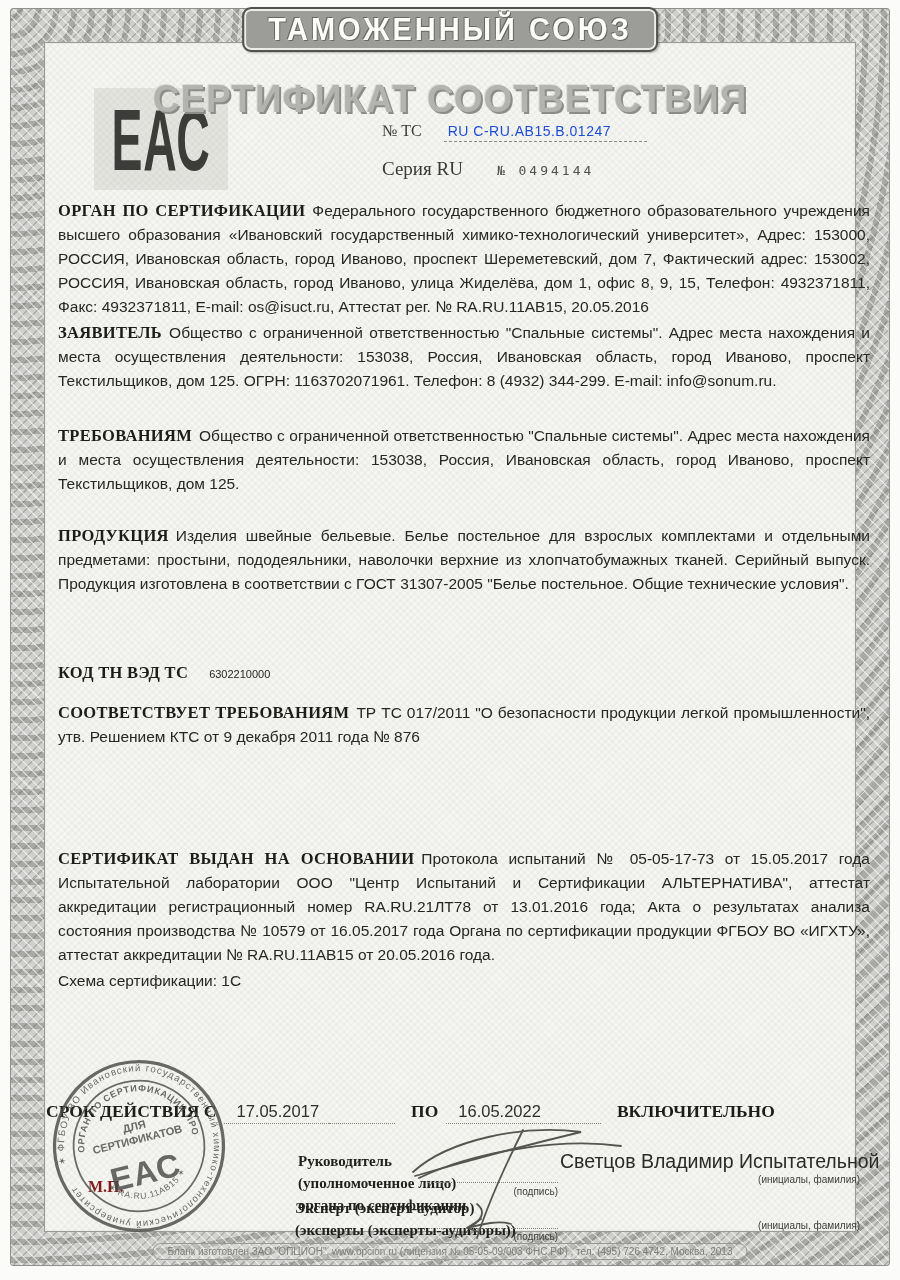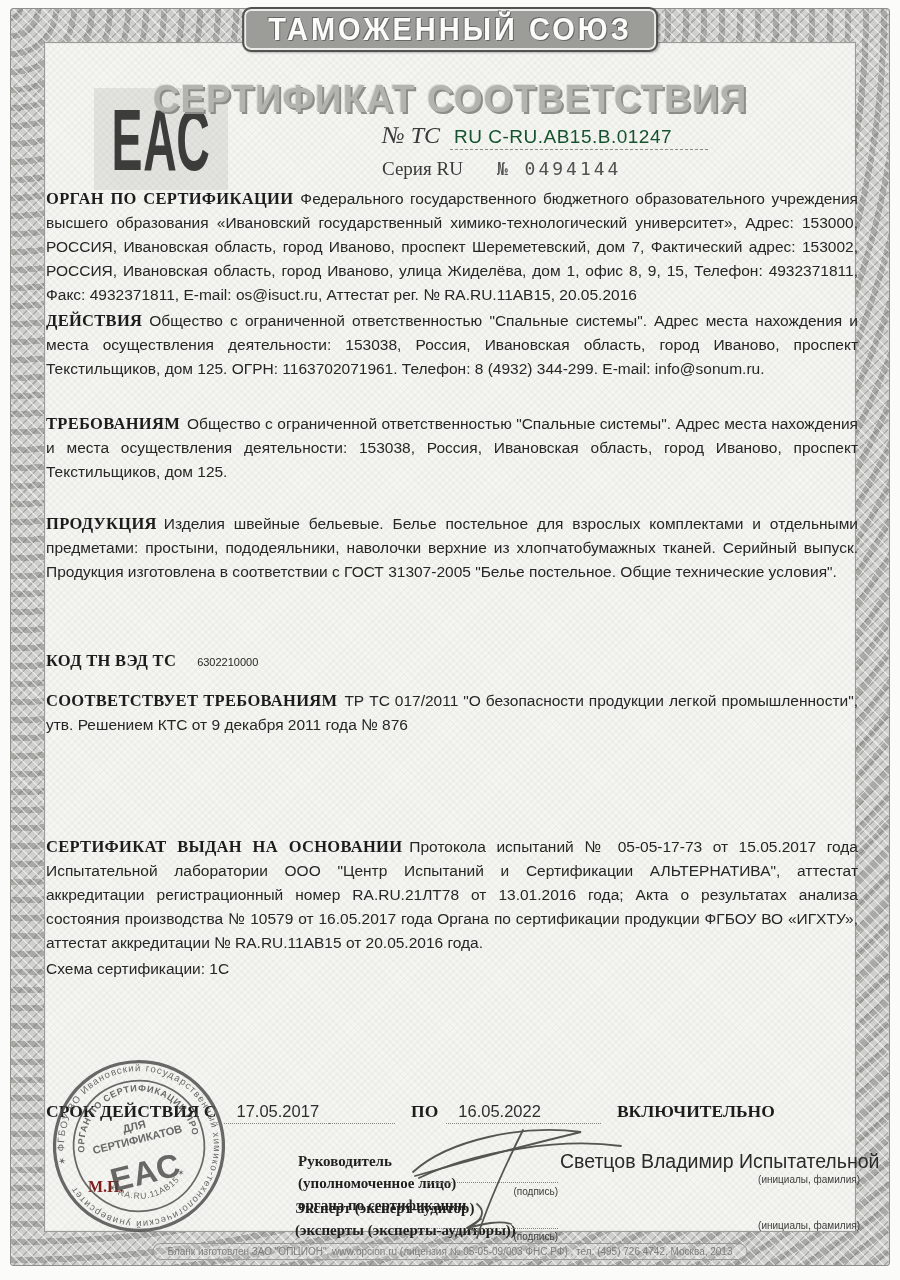--- a/index.html
+++ b/index.html
@@ -29,28 +29,28 @@
   
   .eac{position:absolute;left:94px;top:88px;width:134px;height:102px;background:rgba(150,150,146,0.18);
     display:flex;align-items:center;justify-content:center;z-index:5;}
   .eac-text{font-weight:bold;font-size:58px;color:#3c3c3a;transform:scale(0.80,1.50);letter-spacing:1px;}
 
   .title{position:absolute;top:78px;left:0;width:100%;text-align:center;z-index:5;font-size:37px;font-weight:bold;
     letter-spacing:1px;color:#b3b3af;text-shadow:2px 2px 0 #8c8c88,-1px -1px 0 #dcdcd8;transform:scaleY(1.05);}
 
   .certno{position:absolute;top:122px;left:382px;z-index:5;white-space:nowrap;}
   .lbl-serif{font-family:"Liberation Serif",serif;font-weight:normal;color:#3a3a38;}
-  .certno .lbl-serif{font-size:24px;margin-right:10px;font-style:italic;}
-  .certno-val{font-size:19px;letter-spacing:0.5px;border-bottom:1px dashed #8a8a86;padding:0 36px 2px 4px;color:#14532d;}
+  .certno .lbl-serif{font-size:16px;margin-right:22px;}
+  .certno-val{font-size:14px;letter-spacing:0.5px;border-bottom:1px dashed #8a8a86;padding:0 36px 2px 4px;color:#1d4ed8;}
 
   .series{position:absolute;top:158px;left:382px;z-index:5;white-space:nowrap;}
   .series .lbl-serif{font-size:19px;margin-right:34px;}
-  .series-num{font-family:"DejaVu Sans Mono",monospace;font-size:18px;letter-spacing:3px;color:#51514f;}
+  .series-num{font-family:"DejaVu Sans Mono",monospace;font-size:13px;letter-spacing:3px;color:#51514f;}
 
-  .para{position:absolute;left:46px;width:812px;margin:0;font-size:15.5px;line-height:24px;text-align:justify;
+  .para{position:absolute;left:46px;width:812px;margin:12px;font-size:15.5px;line-height:24px;text-align:justify;
     z-index:5;color:#262624;}
   .para .lbl{font-family:"Liberation Serif",serif;font-weight:bold;font-size:16.5px;letter-spacing:0.3px;
     color:#1c1c1a;padding-right:7px;}
   .tnved-val{margin-left:14px;font-size:11px;}
   .scheme-line{margin-top:2px;text-align:left;}
 
   .validity{position:absolute;left:46px;top:1101px;width:812px;display:flex;align-items:baseline;z-index:5;}
   .validity .lbl{font-family:"Liberation Serif",serif;font-weight:bold;font-size:17.5px;color:#1c1c1a;white-space:nowrap;text-align:right;}
   .vdate{font-size:16.5px;border-bottom:1px dotted #86867f;padding:0 10px 2px 12px;margin-left:8px;white-space:nowrap;}
   .vfill{flex:0 0 66px;border-bottom:1px dotted #86867f;align-self:stretch;margin-right:16px;}
@@ -94,21 +94,21 @@
 
   <div class="series">
     <span class="lbl-serif">Серия RU</span><span class="series-num">№ 0494144</span>
   </div>
 
   <p class="para" style="top:187px">
     <span class="lbl">ОРГАН ПО СЕРТИФИКАЦИИ</span><span>Федерального государственного бюджетного  образовательного учреждения высшего образования «Ивановский государственный химико-технологический университет», Адрес: 153000, РОССИЯ, Ивановская область, город Иваново, проспект Шереметевский, дом 7, Фактический адрес: 153002, РОССИЯ, Ивановская область, город Иваново, улица Жиделёва, дом 1, офис 8, 9, 15, Телефон: 4932371811, Факс: 4932371811, E-mail: os@isuct.ru, Аттестат рег. № RA.RU.11AB15, 20.05.2016</span>
   </p>
 
   <p class="para" style="top:309px">
-    <span class="lbl">ДЕЙСТВИЯ</span><span>Общество с ограниченной ответственностью "Спальные системы". Адрес места нахождения и места осуществления деятельности: 153038, Россия, Ивановская область, город Иваново, проспект Текстильщиков, дом 125. ОГРН: 1163702071961. Телефон: 8 (4932) 344-299. E-mail: info@sonum.ru.</span>
+    <span class="lbl">ЗАЯВИТЕЛЬ</span><span>Общество с ограниченной ответственностью "Спальные системы". Адрес места нахождения и места осуществления деятельности: 153038, Россия, Ивановская область, город Иваново, проспект Текстильщиков, дом 125. ОГРН: 1163702071961. Телефон: 8 (4932) 344-299. E-mail: info@sonum.ru.</span>
   </p>
 
   <p class="para" style="top:412px">
     <span class="lbl">ТРЕБОВАНИЯМ</span><span>Общество с ограниченной ответственностью "Спальные системы". Адрес места нахождения и места осуществления деятельности: 153038, Россия, Ивановская область, город Иваново, проспект Текстильщиков, дом 125.</span>
   </p>
 
   <p class="para" style="top:512px">
     <span class="lbl">ПРОДУКЦИЯ</span><span>Изделия швейные бельевые. Белье постельное для взрослых комплектами и отдельными предметами: простыни, пододеяльники, наволочки верхние из хлопчатобумажных тканей. Серийный выпуск. Продукция изготовлена в соответствии с ГОСТ 31307-2005 "Белье постельное. Общие технические условия".</span>
   </p>
 

